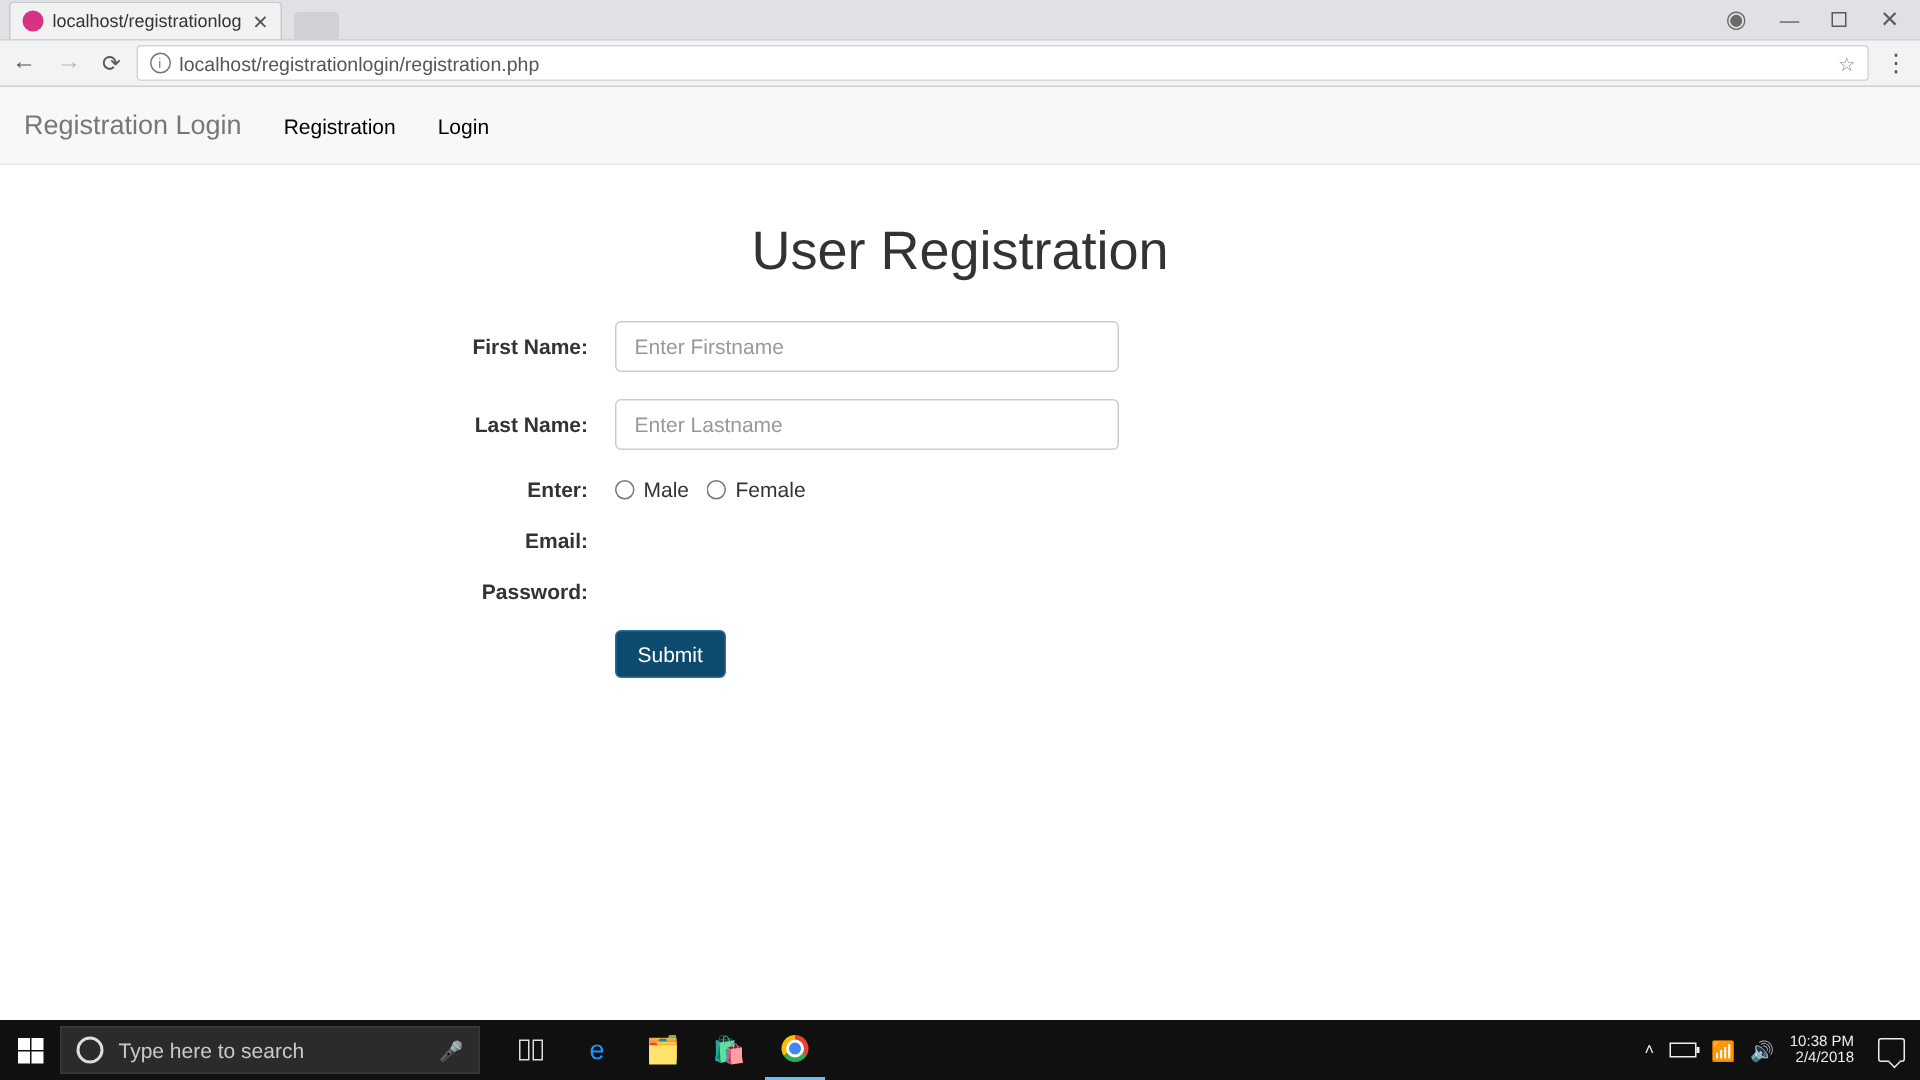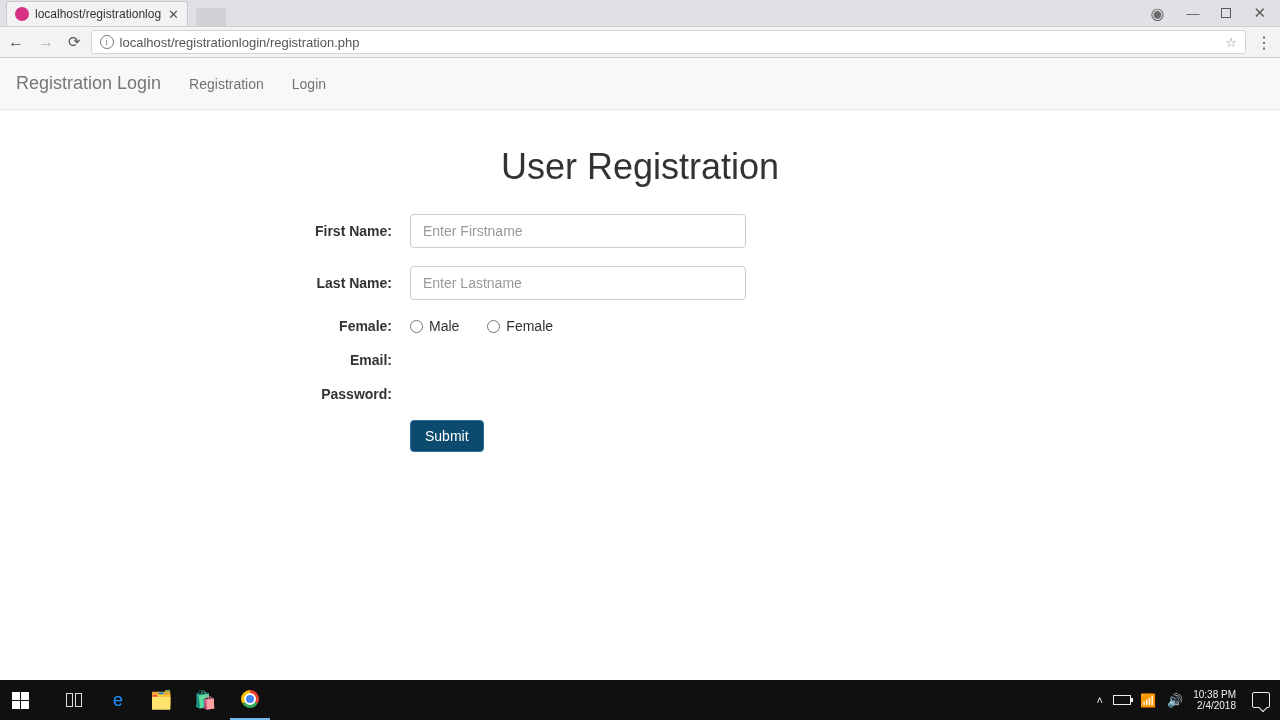--- a/index.html
+++ b/index.html
@@ -22,32 +22,32 @@
   .arrow.dim { color: #b5b7ba; }
   .reload { font-size: 15px; }
   .urlbar { flex: 1; height: 24px; border: 1px solid #d4d5d7; border-radius: 3px; background: #fff; display: flex; align-items: center; padding: 0 8px; font-size: 13px; color: #555; }
   .urlbar .info { width: 14px; height: 14px; border: 1.3px solid #777; border-radius: 50%; display: inline-flex; align-items: center; justify-content: center; font-size: 9px; color: #777; margin-right: 6px; }
   .urlbar .star { margin-left: auto; color: #888; }
   .more { margin-left: 10px; font-size: 16px; color: #555; }
 
   
   .navbar { height: 52px; background: #f8f8f8; border-bottom: 1px solid #e7e7e7; display: flex; align-items: center; padding: 0 16px; }
   .navbar .brand { font-size: 18px; color: #777; margin-right: 28px; }
-  .navbar .link { font-size: 14px; color: #737373; margin-right: 28px; cursor: pointer; }
+  .navbar .link { font-size: 14px; color: #000000; margin-right: 28px; cursor: pointer; }
 
   .page { padding-top: 16px; }
   .page h1 { text-align: center; font-weight: 400; font-size: 36px; color: #333; margin-bottom: 26px; margin-top: 20px; }
 
   .form { width: 880px; margin: 0 auto; }
   .row { display: flex; align-items: center; margin-bottom: 18px; }
   .lbl { width: 210px; text-align: right; font-weight: 700; font-size: 14px; color: #333; padding-right: 18px; }
   .ctrl { width: 336px; }
   .ctrl input[type=text], .ctrl input[type=password] { width: 100%; height: 34px; border: 1px solid #ccc; border-radius: 4px; padding: 0 12px; font-size: 14px; color: #0369a1; }
   .ctrl input::placeholder { color: #999; }
-  .radioline { display: flex; align-items: center; gap: 16px; font-size: 14px; color: #333; }
+  .radioline { display: flex; align-items: center; gap: 0; font-size: 14px; color: #333; }
   .radioline label { margin-right: 12px; display: flex; align-items: center; gap: 6px; }
   .btn { background: #0c4a6e; border: 1px solid #2e6da4; color: #fff; border-radius: 4px; padding: 7px 14px; font-size: 14px; cursor: pointer; }
 
   
   .taskbar { position: absolute; left: 0; right: 0; bottom: 0; height: 40px; background: #101010; display: flex; align-items: center; color: #fff; }
   .taskbar .start { width: 40px; height: 40px; display: flex; align-items: center; justify-content: center; }
   .winlogo { display: grid; grid-template-columns: 8px 8px; grid-template-rows: 8px 8px; gap: 1px; }
   .winlogo span { background: #fff; }
   .cortana { display: flex; align-items: center; height: 32px; background: #2b2b2b; border: 1px solid #3a3a3a; padding: 0 10px; width: 280px; color: #c9c9c9; font-size: 14px; }
   .cortana .ring { width: 18px; height: 18px; border: 2px solid #ddd; border-radius: 50%; margin-right: 10px; }
@@ -116,21 +116,21 @@
   <div class="form">
     <div class="row">
       <div class="lbl">First Name:</div>
       <div class="ctrl"><input type="text" placeholder="Enter Firstname" style=""></div>
     </div>
     <div class="row">
       <div class="lbl">Last Name:</div>
       <div class="ctrl"><input type="text" placeholder="Enter Lastname" style=""></div>
     </div>
     <div class="row">
-      <div class="lbl">Female:</div>
+      <div class="lbl">Enter:</div>
       <div class="ctrl radioline">
         <label>
           <input type="radio" name="g" style="">
           <span>Male</span>
         </label>
         <label>
           <input type="radio" name="g" style="">
           <span>Female</span>
         </label>
       </div>
@@ -150,20 +150,25 @@
 
 <div class="taskbar">
   <div class="start">
     <div class="winlogo">
         <span></span>
         <span></span>
         <span></span>
         <span></span>
       </div>
   </div>
+  <div class="cortana">
+    <span class="ring"></span>
+    <span>Type here to search</span>
+    <span class="mic">🎤</span>
+  </div>
   <div class="taskicons">
     <div class="ti taskview">
         <div class="boxes">
           <span></span>
           <span></span>
         </div>
       </div>
     <div class="ti edge">e</div>
     <div class="ti folder">🗂️</div>
     <div class="ti store">🛍️</div>

